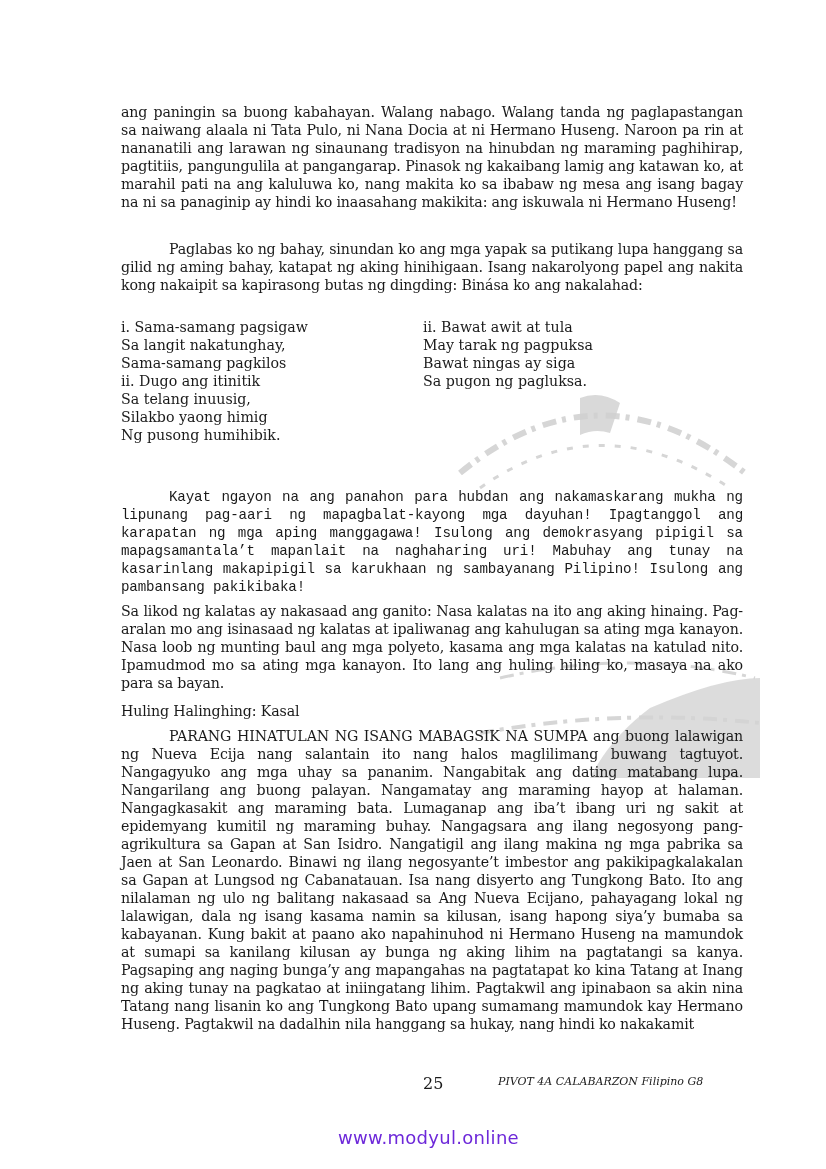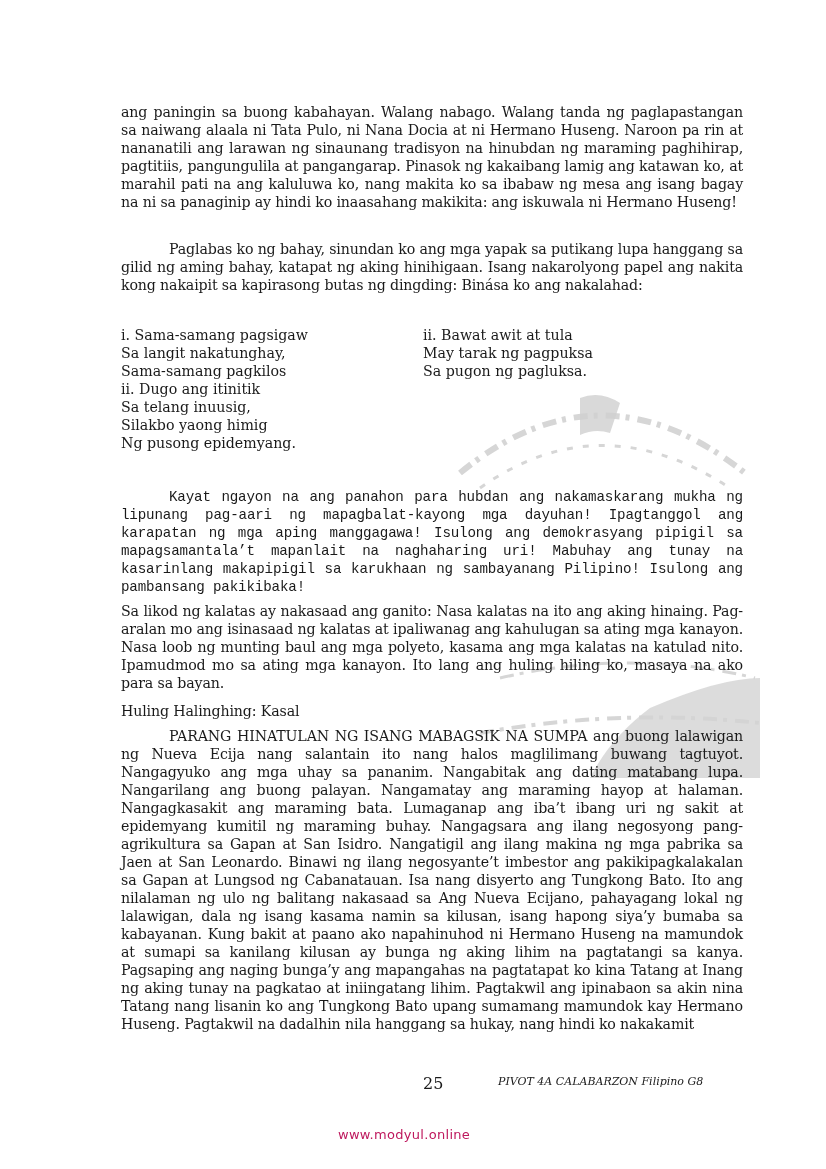--- a/index.html
+++ b/index.html
@@ -16,36 +16,36 @@
     }
     .text-block {
       position: absolute; left: 121px; width: 622px;
       font-size: 14.2px; line-height: 18px; text-align: justify;
       letter-spacing: -0.15px;
     }
     .p { margin: 0; }
     .indent { text-indent: 48px; }
     .poem {
       position: absolute; left: 121px; top: 318px; width: 622px;
-      font-size: 14.2px; line-height: 18px; display: flex; margin-top: 8px;
+      font-size: 14.2px; line-height: 18px; display: flex;
     }
     .poem-col { width: 302px; }
     .poem-line { display: block; white-space: nowrap; }
     .footer-page {
       position: absolute; left: 423px; top: 1074px;
       font-size: 16px;
     }
     .footer-title {
       position: absolute; left: 498px; top: 1075px;
       font-size: 11px; font-style: italic;
     }
     .site-url {
       position: absolute; left: 338px; top: 1127px;
       font-family: "DejaVu Sans", "Liberation Sans", sans-serif;
-      font-size: 13px; color: #be185d; letter-spacing: 0.3px;
+      font-size: 18px; color: #6d28d9; letter-spacing: 0.3px;
     }
   </style>
 </head>
 <body>
 
 <div class="page">
 
   <svg class="watermark" viewBox="0 0 320 400">
     <g fill="none" stroke="#cfcfcf" stroke-width="6" stroke-dasharray="14 6 4 8" opacity="0.85">
       <path d="M20 95 Q160 -20 305 95"></path>
@@ -66,25 +66,26 @@
   </div>
 
   <div class="poem">
     <div class="poem-col">
       <span class="poem-line">i. Sama-samang pagsigaw</span>
       <span class="poem-line">Sa langit nakatunghay,</span>
       <span class="poem-line">Sama-samang pagkilos</span>
       <span class="poem-line">ii. Dugo ang itinitik</span>
       <span class="poem-line">Sa telang inuusig,</span>
       <span class="poem-line">Silakbo yaong himig</span>
-      <span class="poem-line">Ng pusong epidemyang.</span>
+      <span class="poem-line">Ng pusong humihibik.</span>
     </div>
     <div class="poem-col">
       <span class="poem-line">ii. Bawat awit at tula</span>
       <span class="poem-line">May tarak ng pagpuksa</span>
+      <span class="poem-line">Bawat ningas ay siga</span>
       <span class="poem-line">Sa pugon ng pagluksa.</span>
     </div>
   </div>
 
   <div class="text-block" style="top:488px;font-family:Liberation Mono, monospace;">
     <p class="p indent">Kayat ngayon na ang panahon para hubdan ang nakamaskarang mukha ng lipunang pag-aari ng mapagbalat-kayong mga dayuhan! Ipagtanggol ang karapatan ng mga aping manggagawa! Isulong ang demokrasyang pipigil sa mapagsamantala’t mapanlait na naghaharing uri! Mabuhay ang tunay na kasarinlang makapipigil sa karukhaan ng sambayanang Pilipino! Isulong ang pambansang pakikibaka!</p>
   </div>
 
   <div class="text-block" style="top:602px;">
     <p class="p">Sa likod ng kalatas ay nakasaad ang ganito: Nasa kalatas na ito ang aking hinaing. Pag-aralan mo ang isinasaad ng kalatas at ipaliwanag ang kahulugan sa ating mga kanayon. Nasa loob ng munting baul ang mga polyeto, kasama ang mga kalatas na katulad nito. Ipamudmod mo sa ating mga kanayon. Ito lang ang huling hiling ko, masaya na ako para sa bayan.</p>

